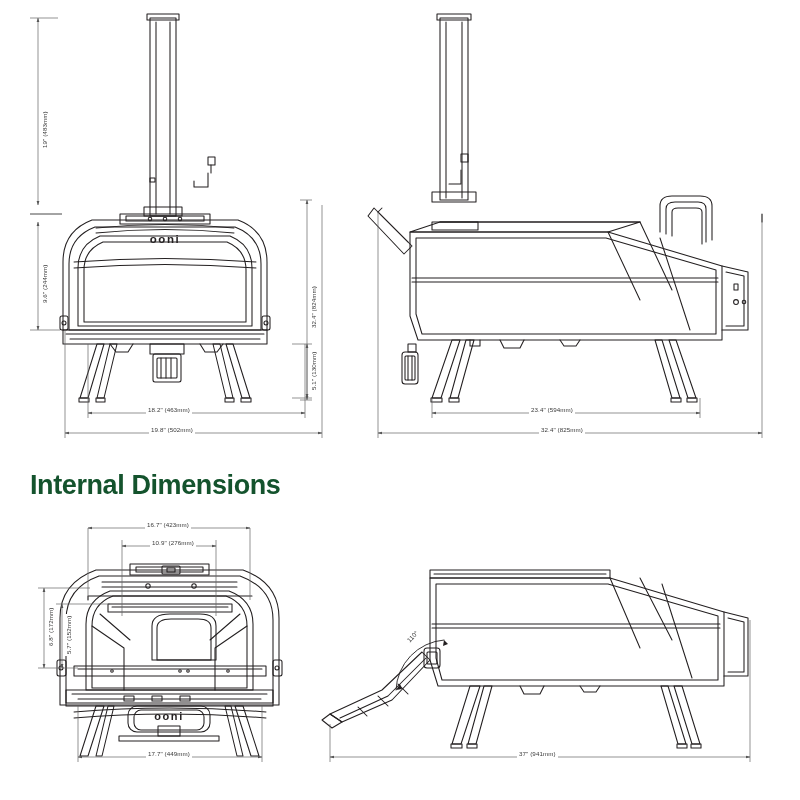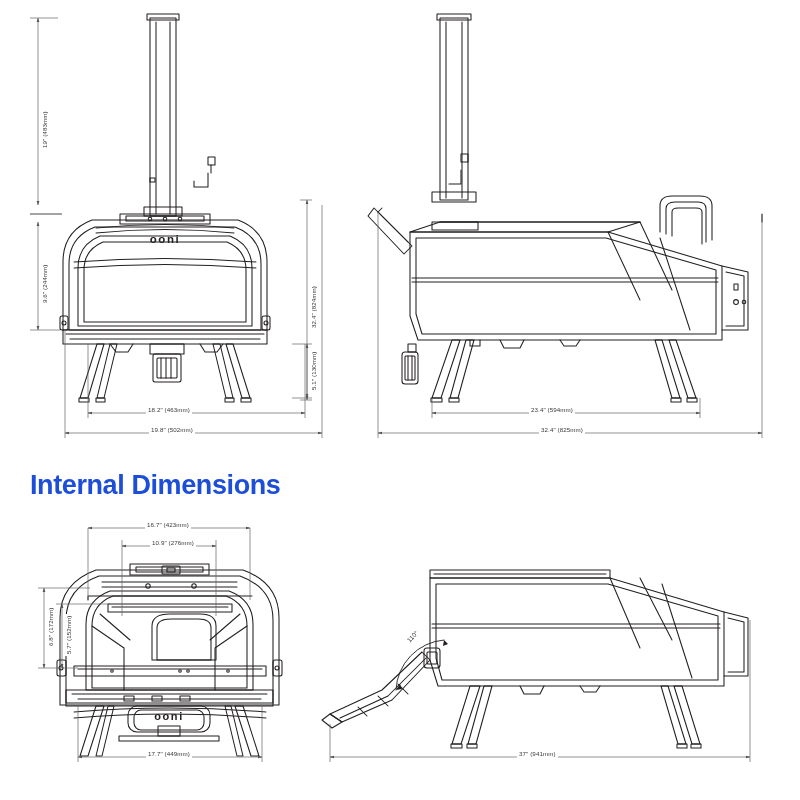--- a/index.html
+++ b/index.html
@@ -3,21 +3,21 @@
 <meta charset="utf-8">
 <style>
   html,body{margin:0;padding:0;background:#ffffff;}
   body{width:800px;height:800px;overflow:hidden;
        font-family:"Liberation Sans",sans-serif;color:#231f20;}
   #sheet{position:relative;width:800px;height:800px;}
 
   
   .section-title{
     position:absolute;font-size:27px;font-weight:bold;letter-spacing:-0.4px;
-    color:#1d4ed8;font-family:"Liberation Sans",sans-serif;white-space:nowrap;
+    color:#14532d;font-family:"Liberation Sans",sans-serif;white-space:nowrap;
   }
 
   
   .dim{
     position:absolute;font-size:6.2px;color:#3a3a3a;white-space:nowrap;
     font-family:"Liberation Sans",sans-serif;letter-spacing:0.1px;
     background:#fff;padding:0 2px;line-height:8px;
   }
   .dim.vert{transform-origin:0 0;transform:rotate(-90deg);}
   .dim.ang{font-size:6.4px;}

